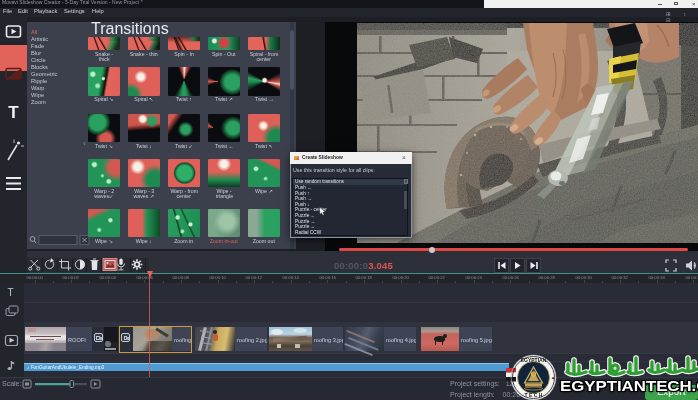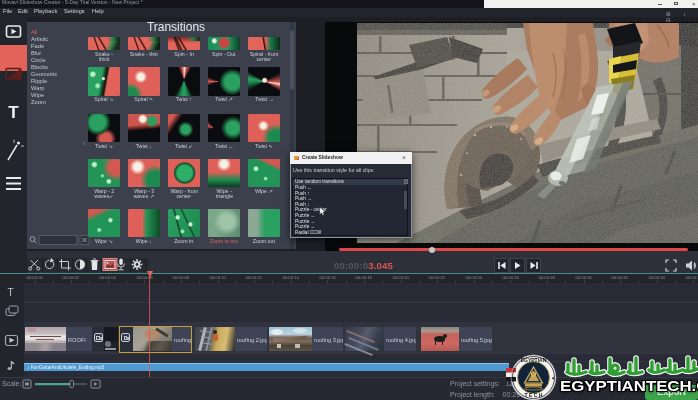--- a/index.html
+++ b/index.html
@@ -10,21 +10,21 @@
 #menubar{left:0;top:8px;width:698px;height:9px;background:#23252c;color:#d2d5db;font-size:7px}
 #menubar span{position:absolute;top:0px;transform:scale(.82);transform-origin:0 0;white-space:nowrap}
 
 #sidebar{left:0;top:17px;width:27px;height:383px;background:#23252c}
 #sideactive{left:0;top:45px;width:27px;height:26px;background:#e2635a}
 
 #panel{left:27px;top:22px;width:269px;height:227px;background:#3b404c}
 #cats{left:31px;top:29px;width:56px;color:#c3c7cf;font-size:7px;line-height:7px}
 #cats div{height:7px;transform:scale(.82);transform-origin:0 0;white-space:nowrap}
 #cats .sel{color:#e2655c}
-#ptitle{left:91px;top:20px;width:170px;text-align:center;color:#e8eaee;font-size:12px}
+#ptitle{left:91px;top:20px;width:170px;text-align:left;color:#e8eaee;font-size:16px}
 .thumb{position:absolute;width:32px;border-radius:1px}
 .tlabel{position:absolute;width:44px;text-align:center;color:#cbcfd7;font-size:7px;line-height:5.4px}
 .tlabel i{display:inline-block;font-style:normal;transform:scale(.75);transform-origin:50% 50%;white-space:nowrap}
 
 #preview{left:325px;top:22px;width:373px;height:230px;background:#08090b}
 #vscene{left:357px;top:23px;width:341px;height:220px}
 #pvicons{left:666px;top:10.5px;color:#9a9ea8;font-size:5.5px;letter-spacing:5.5px}
 
 #ctrlband{left:27px;top:250.5px;width:671px;height:22.5px;background:#2d3039}
 #ctrlright{left:325px;top:252px;width:373px;height:21px;background:#2e3039}

